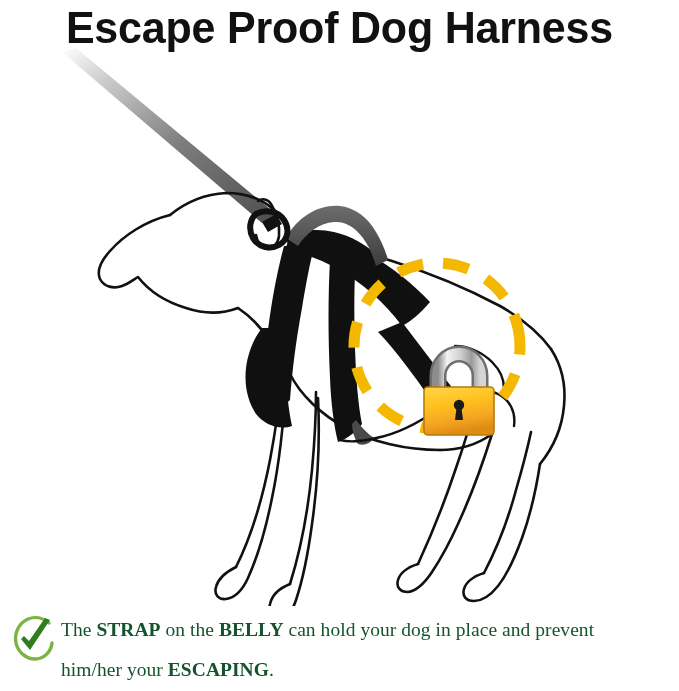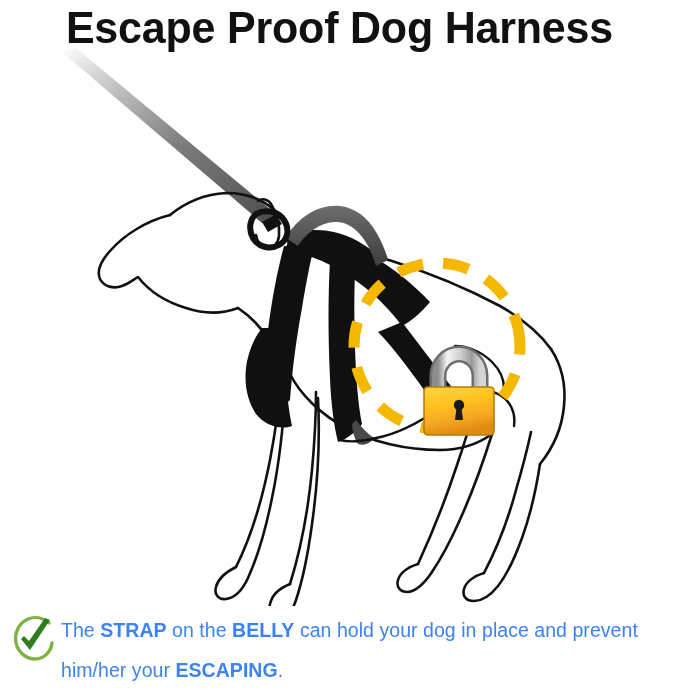--- a/index.html
+++ b/index.html
@@ -76,24 +76,24 @@
   }
   .check-badge svg { display: block; width: 48px; height: 48px; }
 
   .caption-lines {
     position: absolute;
     left: 61px;
     top: 4px;
     width: 614px;
   }
   .caption-line {
-    font-family: Liberation Sans, sans-serif;
+    font-family: Liberation Serif, serif;
     font-size: 19.5px;
     line-height: 40px;
-    color: #3b82f6;
+    color: #14532d;
     white-space: nowrap;
     letter-spacing: 0.05px;
   }
   .caption-line b { font-weight: 700; }
 </style>
 </head>
 <body style="background: rgb(255, 255, 255);">
 
 <div id="product-infographic">
 

